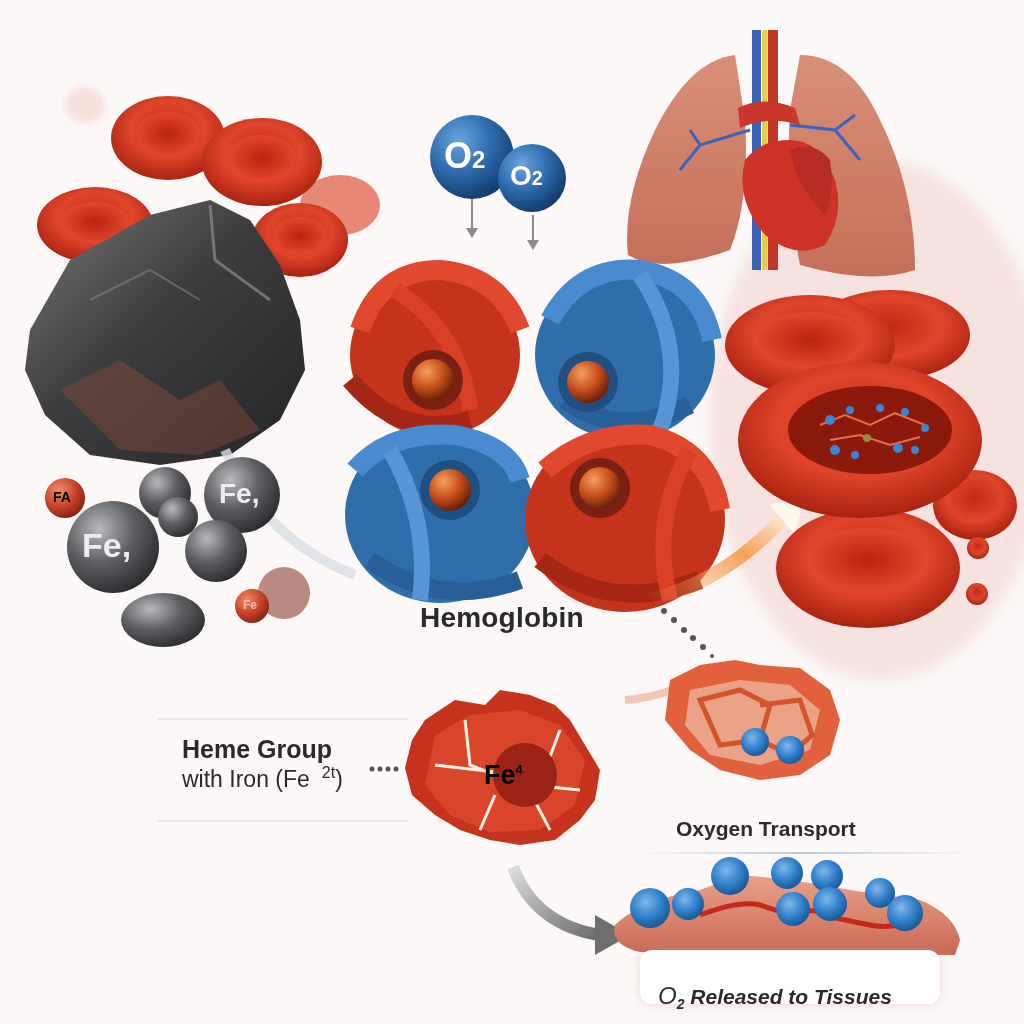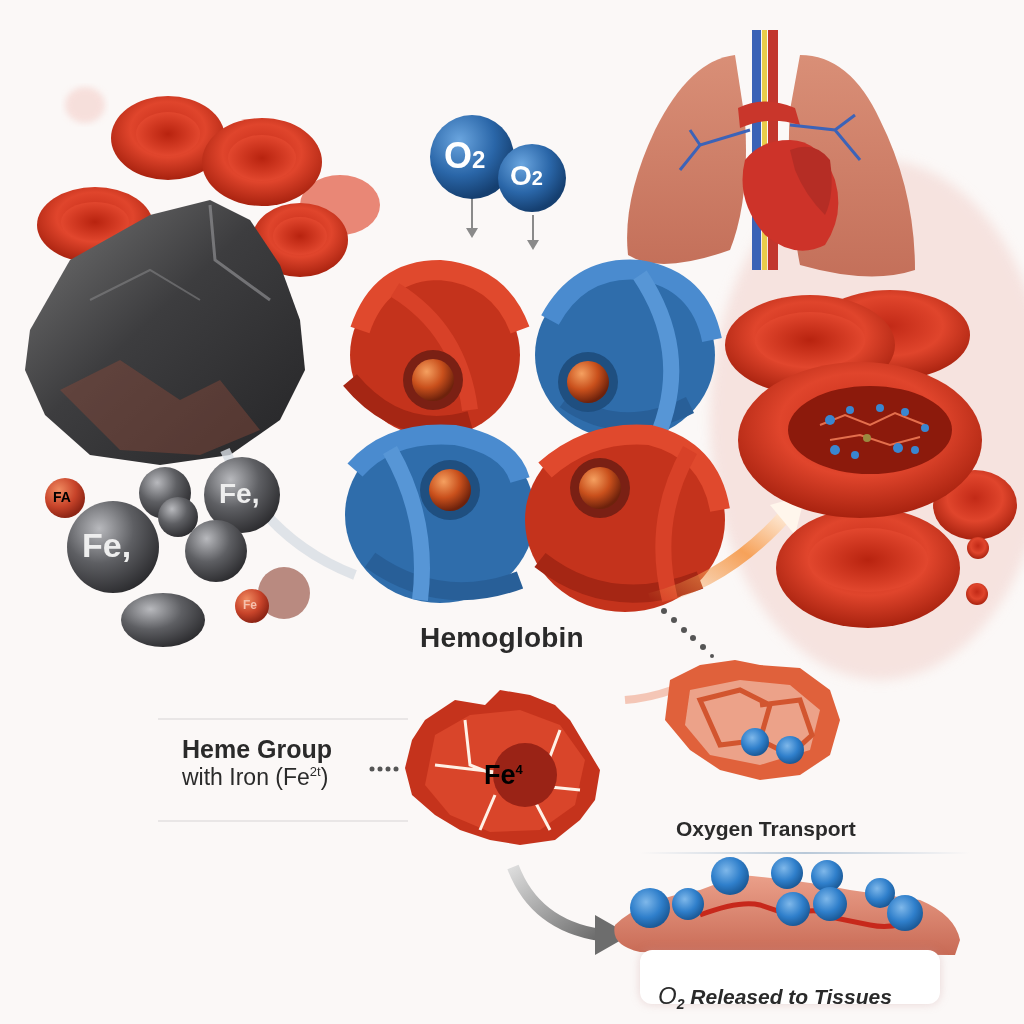--- a/index.html
+++ b/index.html
@@ -1,24 +1,24 @@
 <!DOCTYPE html>
 <html><head>
 <meta charset="utf-8">
 <style>
   html,body{margin:0;padding:0;}
   body{width:1024px;height:1024px;position:relative;overflow:hidden;background:#fbf8f7;font-family:"Liberation Sans","DejaVu Sans",sans-serif;}
   .abs{position:absolute;}
   .label{color:#2a2a2a;font-weight:bold;}
   svg{display:block;}
-  .txt-hemo{left:420px;top:622px;font-size:28px;letter-spacing:0.2px;}
+  .txt-hemo{left:420px;top:602px;font-size:28px;letter-spacing:0.2px;}
   .heme-box{left:158px;top:718px;width:250px;height:100px;border-top:2px solid #e9e6e6;border-bottom:2px solid #e9e6e6;}
   .heme-title{left:182px;top:735px;font-size:25px;}
   .heme-sub{left:182px;top:764px;font-size:23px;font-weight:normal;color:#2a2a2a;}
-  .heme-sub sup{font-size:13px;}
+  .heme-sub sup{font-size:16px;margin-left:12px;}
   .oxy-title{left:676px;top:817px;font-size:21px;text-align:center;}
   .oxy-line{left:640px;top:852px;width:330px;height:2px;background:linear-gradient(90deg,rgba(180,200,220,0),#b8c8d8,rgba(180,200,220,0));}
   .rel-box{left:640px;top:950px;width:300px;height:54px;background:#fff;border-radius:12px;box-shadow:0 0 10px rgba(200,150,150,0.35);}
   .rel-title{left:658px;top:982px;font-size:21px;font-style:italic;}
   .rel-title sub{font-size:14px;}
 </style>
 </head>
 <body>
 
 <svg class="abs" style="left:0;top:0" width="1024" height="1024" viewBox="0 0 1024 1024">

